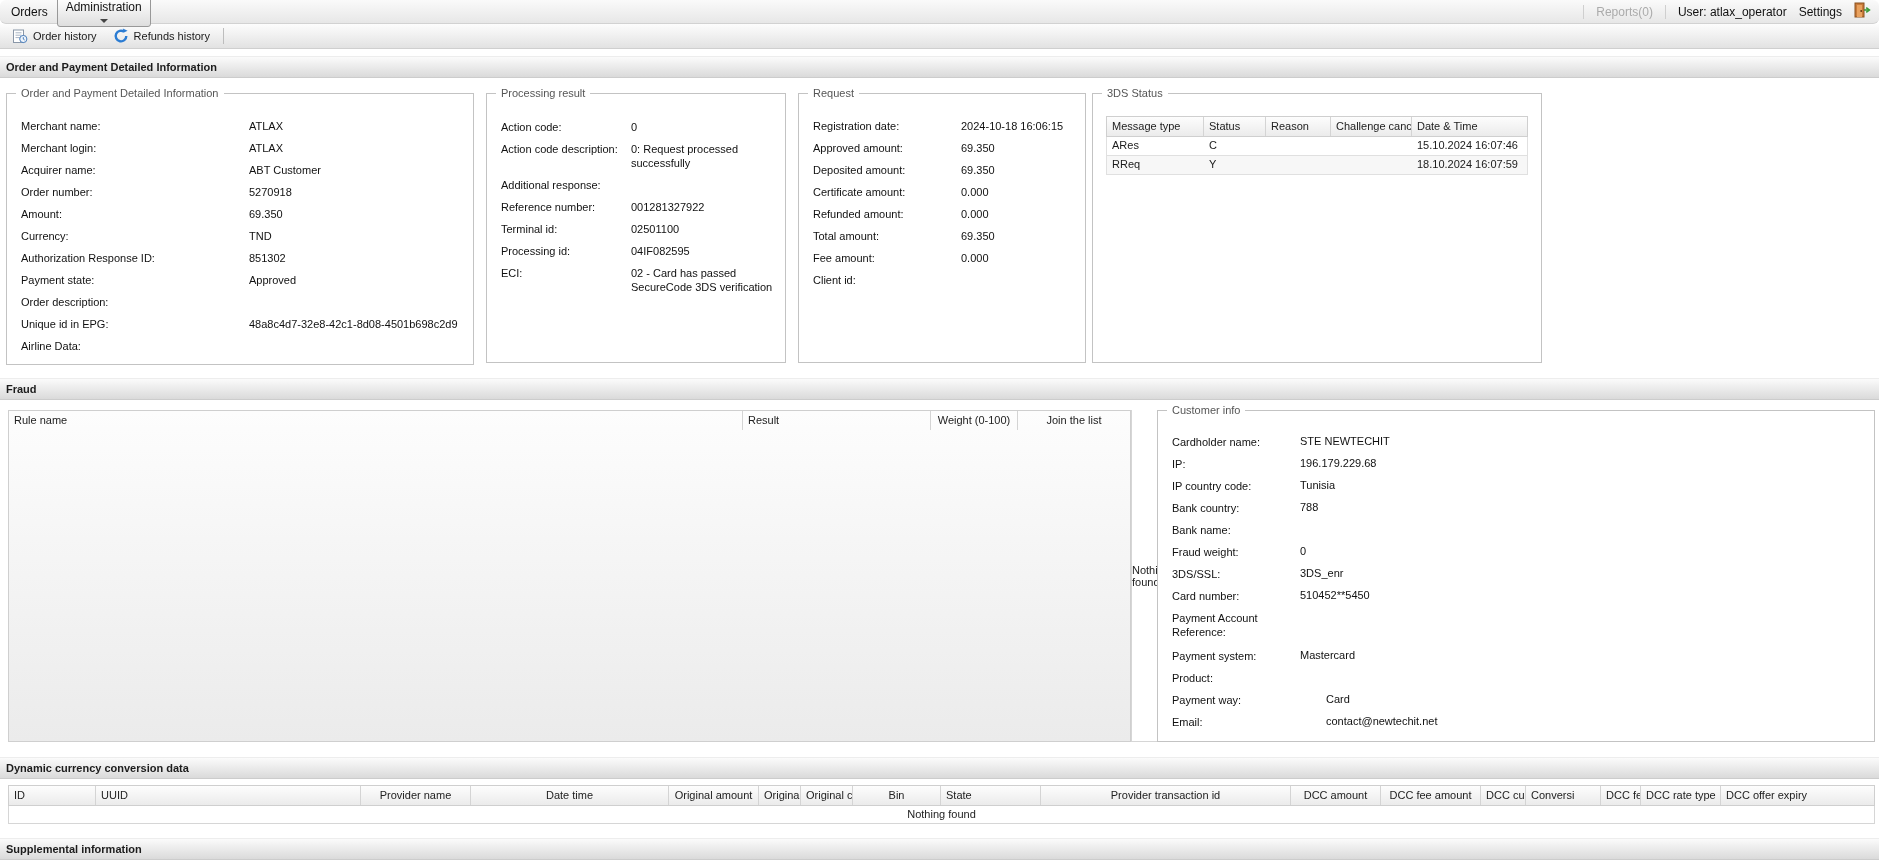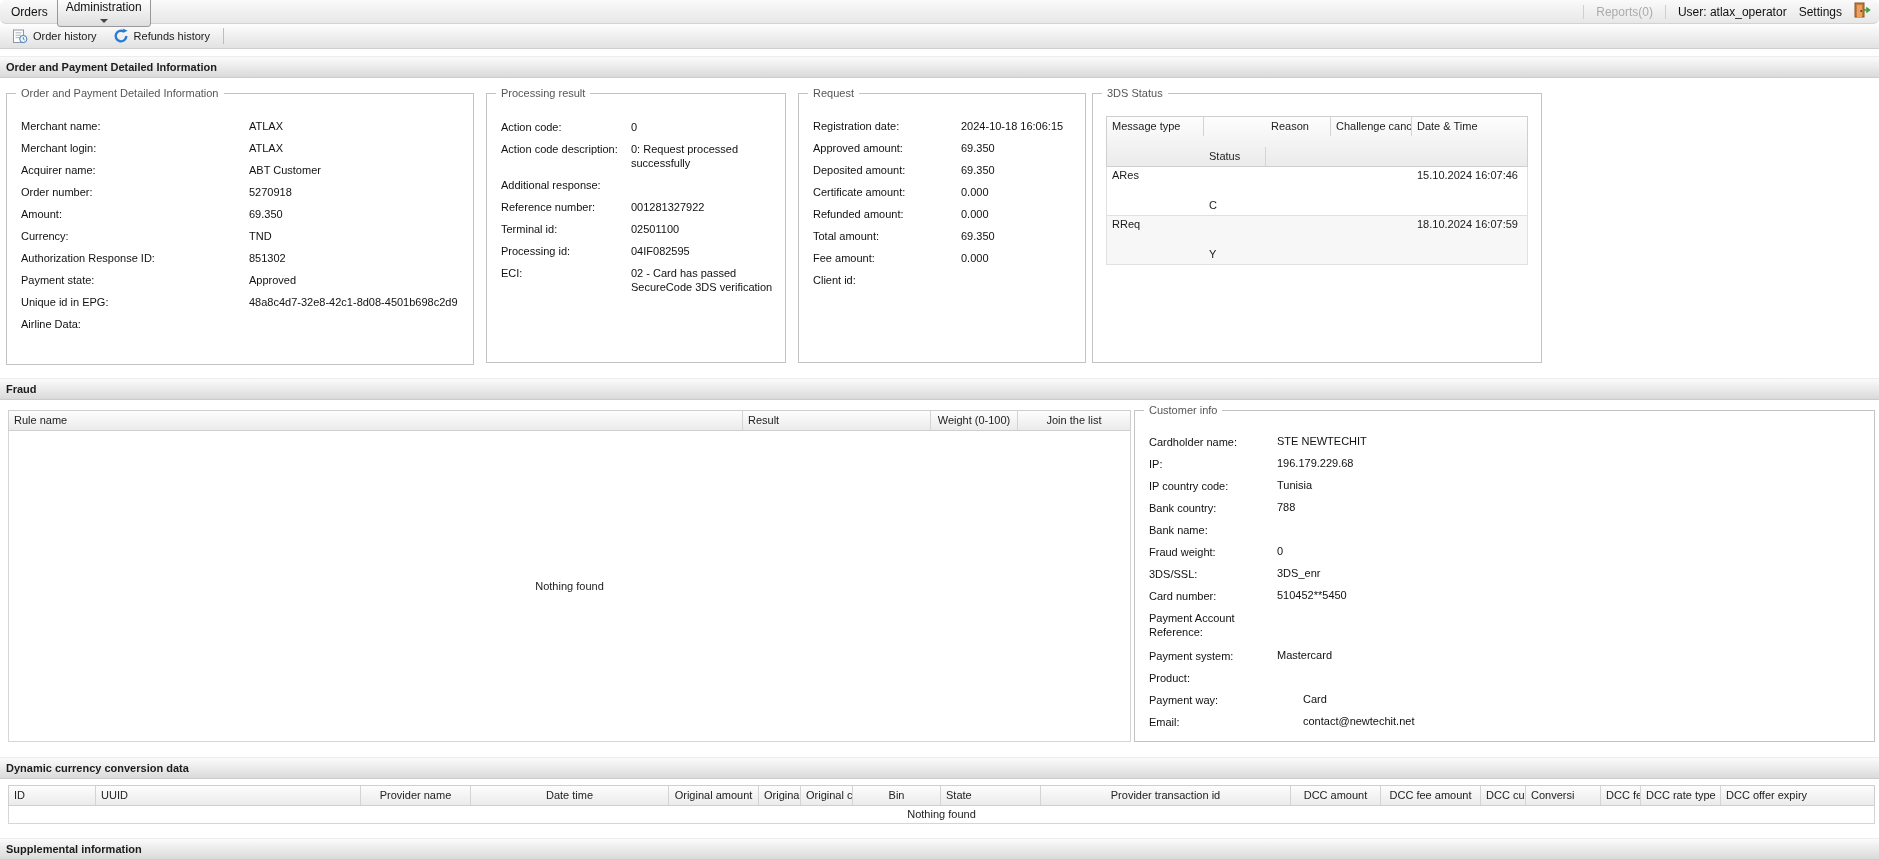--- a/index.html
+++ b/index.html
@@ -54,25 +54,25 @@
   
   .grid-head { display:flex; background:linear-gradient(#fdfdfd,#ebebeb); border:1px solid #cfcfcf; }
   .gh-cell { height:19px; line-height:18px; padding:0 5px; border-right:1px solid #d4d4d4;
     white-space:nowrap; overflow:hidden; color:#222; flex:none; }
   .gh-cell:last-child { border-right:none; }
 
   
   .tds-row { display:flex; border:1px solid #e0e0e0; border-top:none; background:#fff; }
   .tds-row.alt { background:#f7f7f7; }
   .td-cell { height:18px; line-height:17px; padding:0 5px; white-space:nowrap; overflow:hidden; flex:none; }
-  .c3-0 { width:97px; } .c3-1 { width:62px;margin-top:30px; } .c3-2 { width:65px; } .c3-3 { width:81px; } .c3-4 { width:117px; }
+  .c3-0 { width:97px; } .c3-1 { width:62px; } .c3-2 { width:65px; } .c3-3 { width:81px; } .c3-4 { width:117px; }
 
   
   .fraud-row { height:352px; display:flex; padding:10px 4px 10px 8px; }
-  .fraud-table { width:1123px; flex:none; margin-right:3px; display:flex; flex-direction:column; height:332px; }
+  .fraud-table { width:1123px; flex:none; margin-right:26px; display:flex; flex-direction:row; height:332px; }
   .cf-0 { width:734px; } .cf-1 { width:188px; } .cf-2 { width:87px; text-align:center; } .cf-3 { width:112px; text-align:center; }
   .fraud-body { flex:1; border:1px solid #d6d6d6; border-top:none; background:#fff;
     display:flex; align-items:center; justify-content:center; color:#222; }
   .f-cust { flex:1; height:332px; padding:24px 0 0 14px; }
 
   
   .dcc-wrap { height:54px; padding:6px 4px 0 8px; }
   .dcc-head .gh-cell { text-align:center; }
   .dcc-head .left { text-align:left; }
   .d-0{width:87px;} .d-1{width:265px;} .d-2{width:110px;} .d-3{width:198px;} .d-4{width:90px;}
@@ -167,20 +167,24 @@
         <div class="flabel">Currency:</div>
         <div class="fvalue">TND</div>
       </div>
     <div class="frow">
         <div class="flabel">Authorization Response ID:</div>
         <div class="fvalue">851302</div>
       </div>
     <div class="frow">
         <div class="flabel">Payment state:</div>
         <div class="fvalue">Approved</div>
+      </div>
+    <div class="frow">
+        <div class="flabel">Order description:</div>
+        <div class="fvalue"></div>
       </div>
     <div class="frow">
         <div class="flabel">Unique id in EPG:</div>
         <div class="fvalue">48a8c4d7-32e8-42c1-8d08-4501b698c2d9</div>
       </div>
     <div class="frow">
         <div class="flabel">Airline Data:</div>
         <div class="fvalue"></div>
       </div>
   </div>

